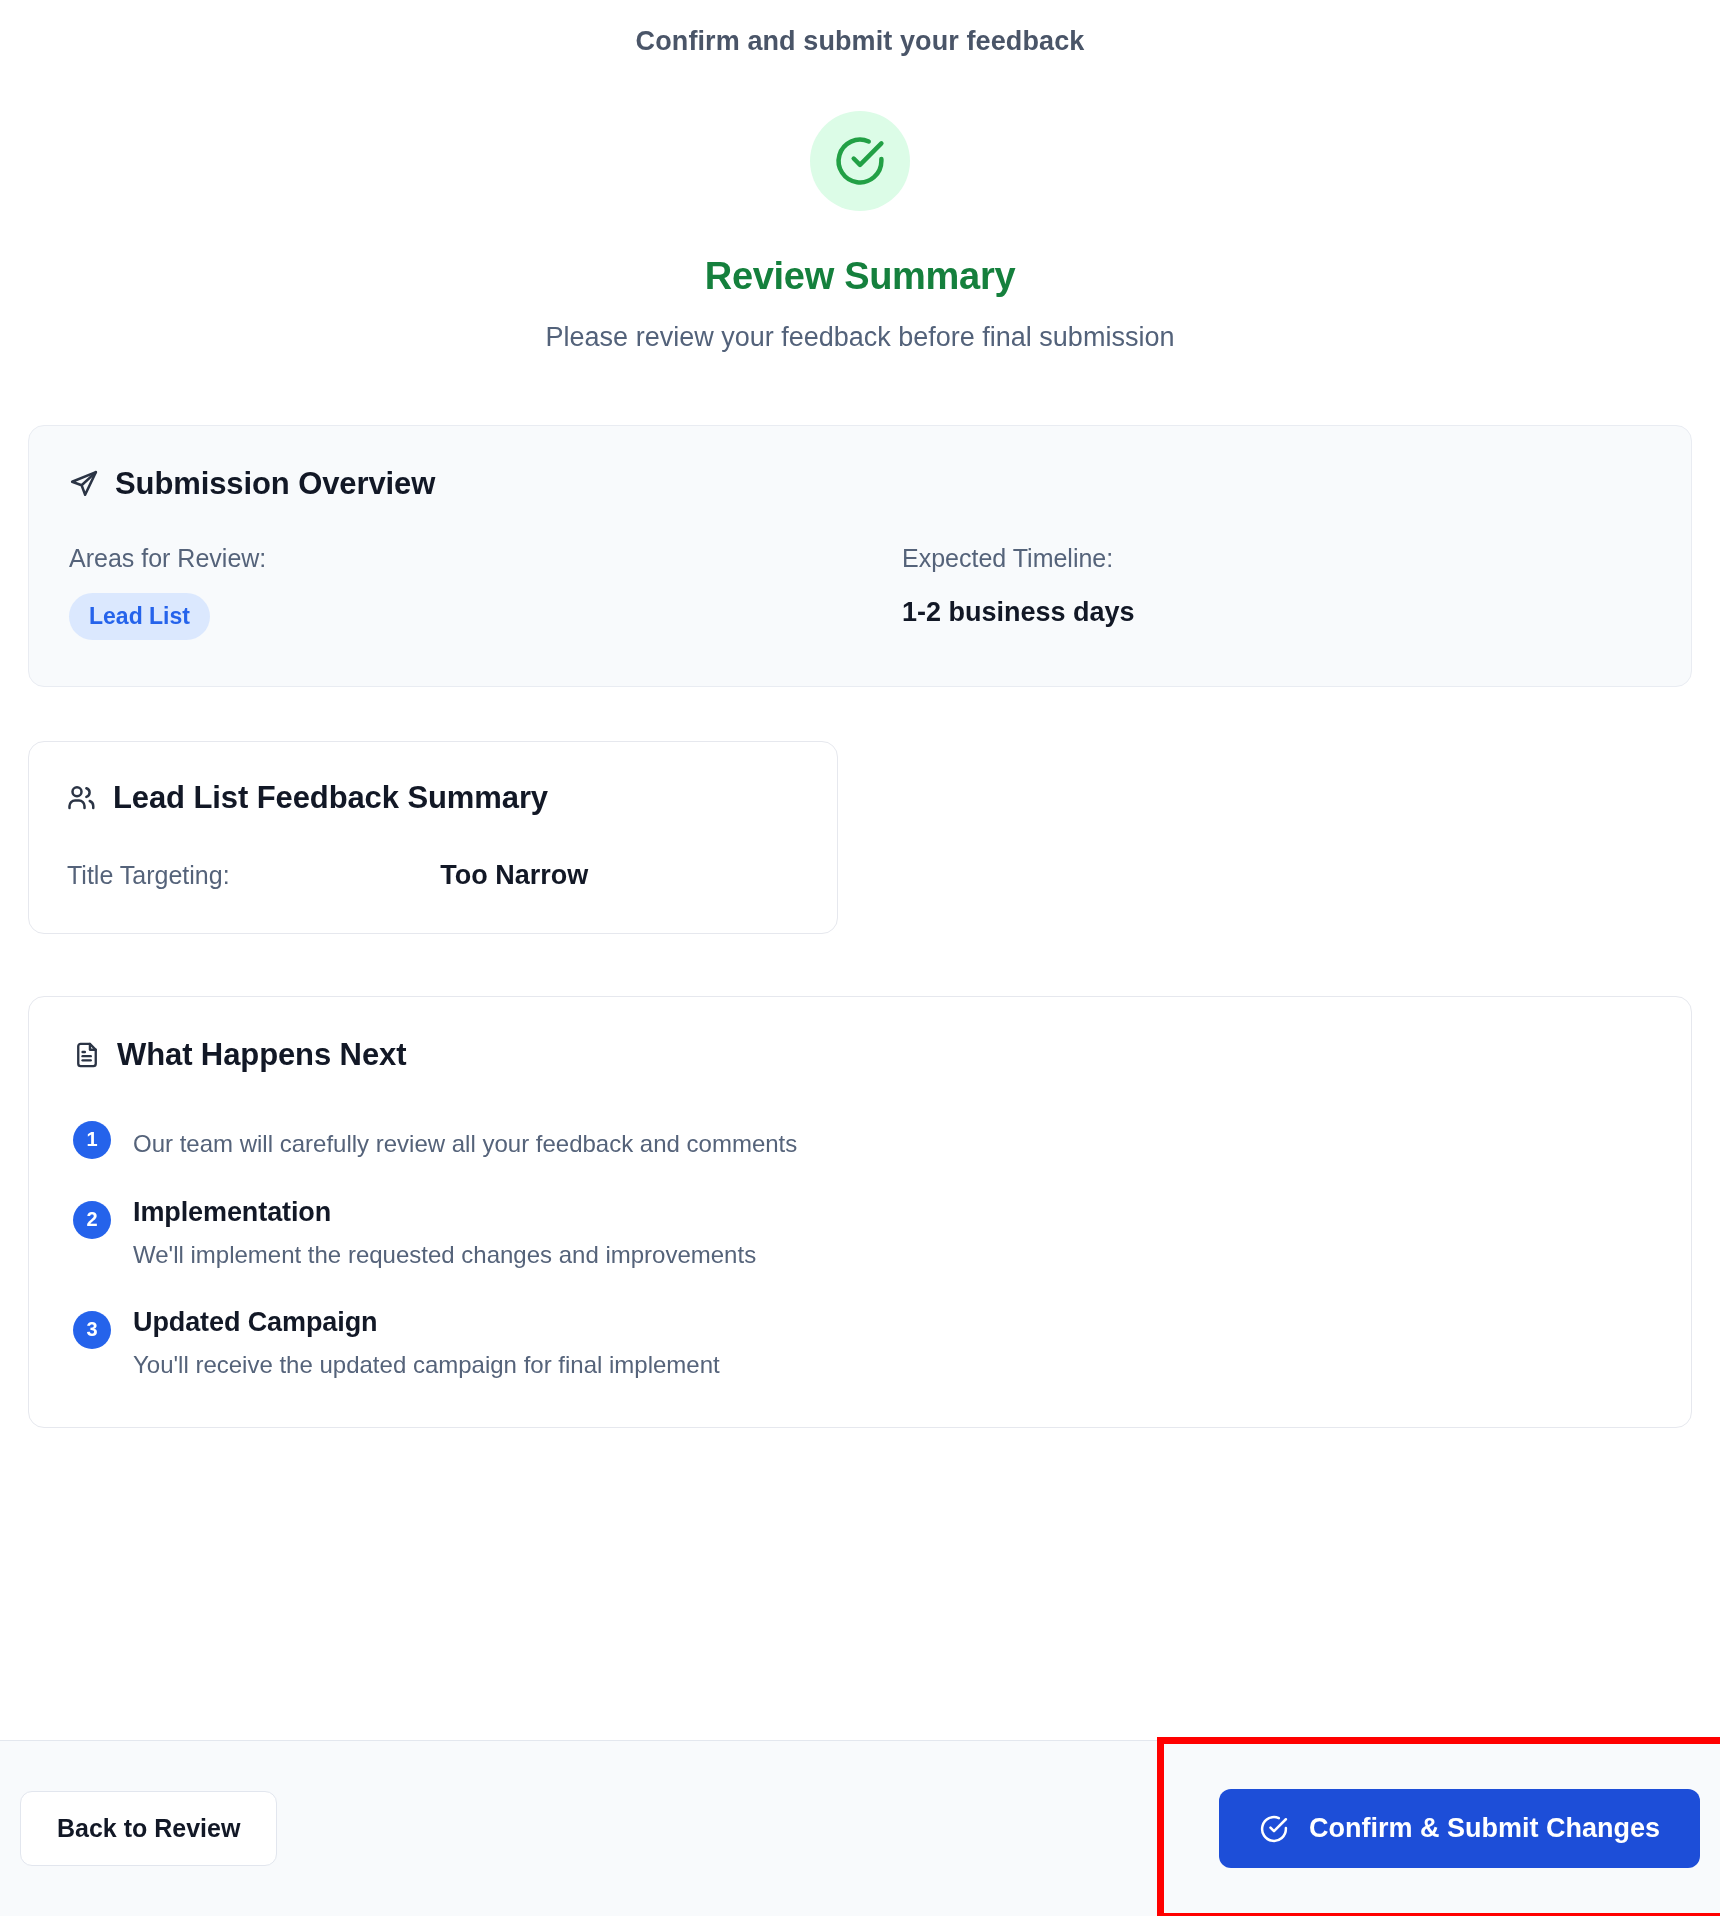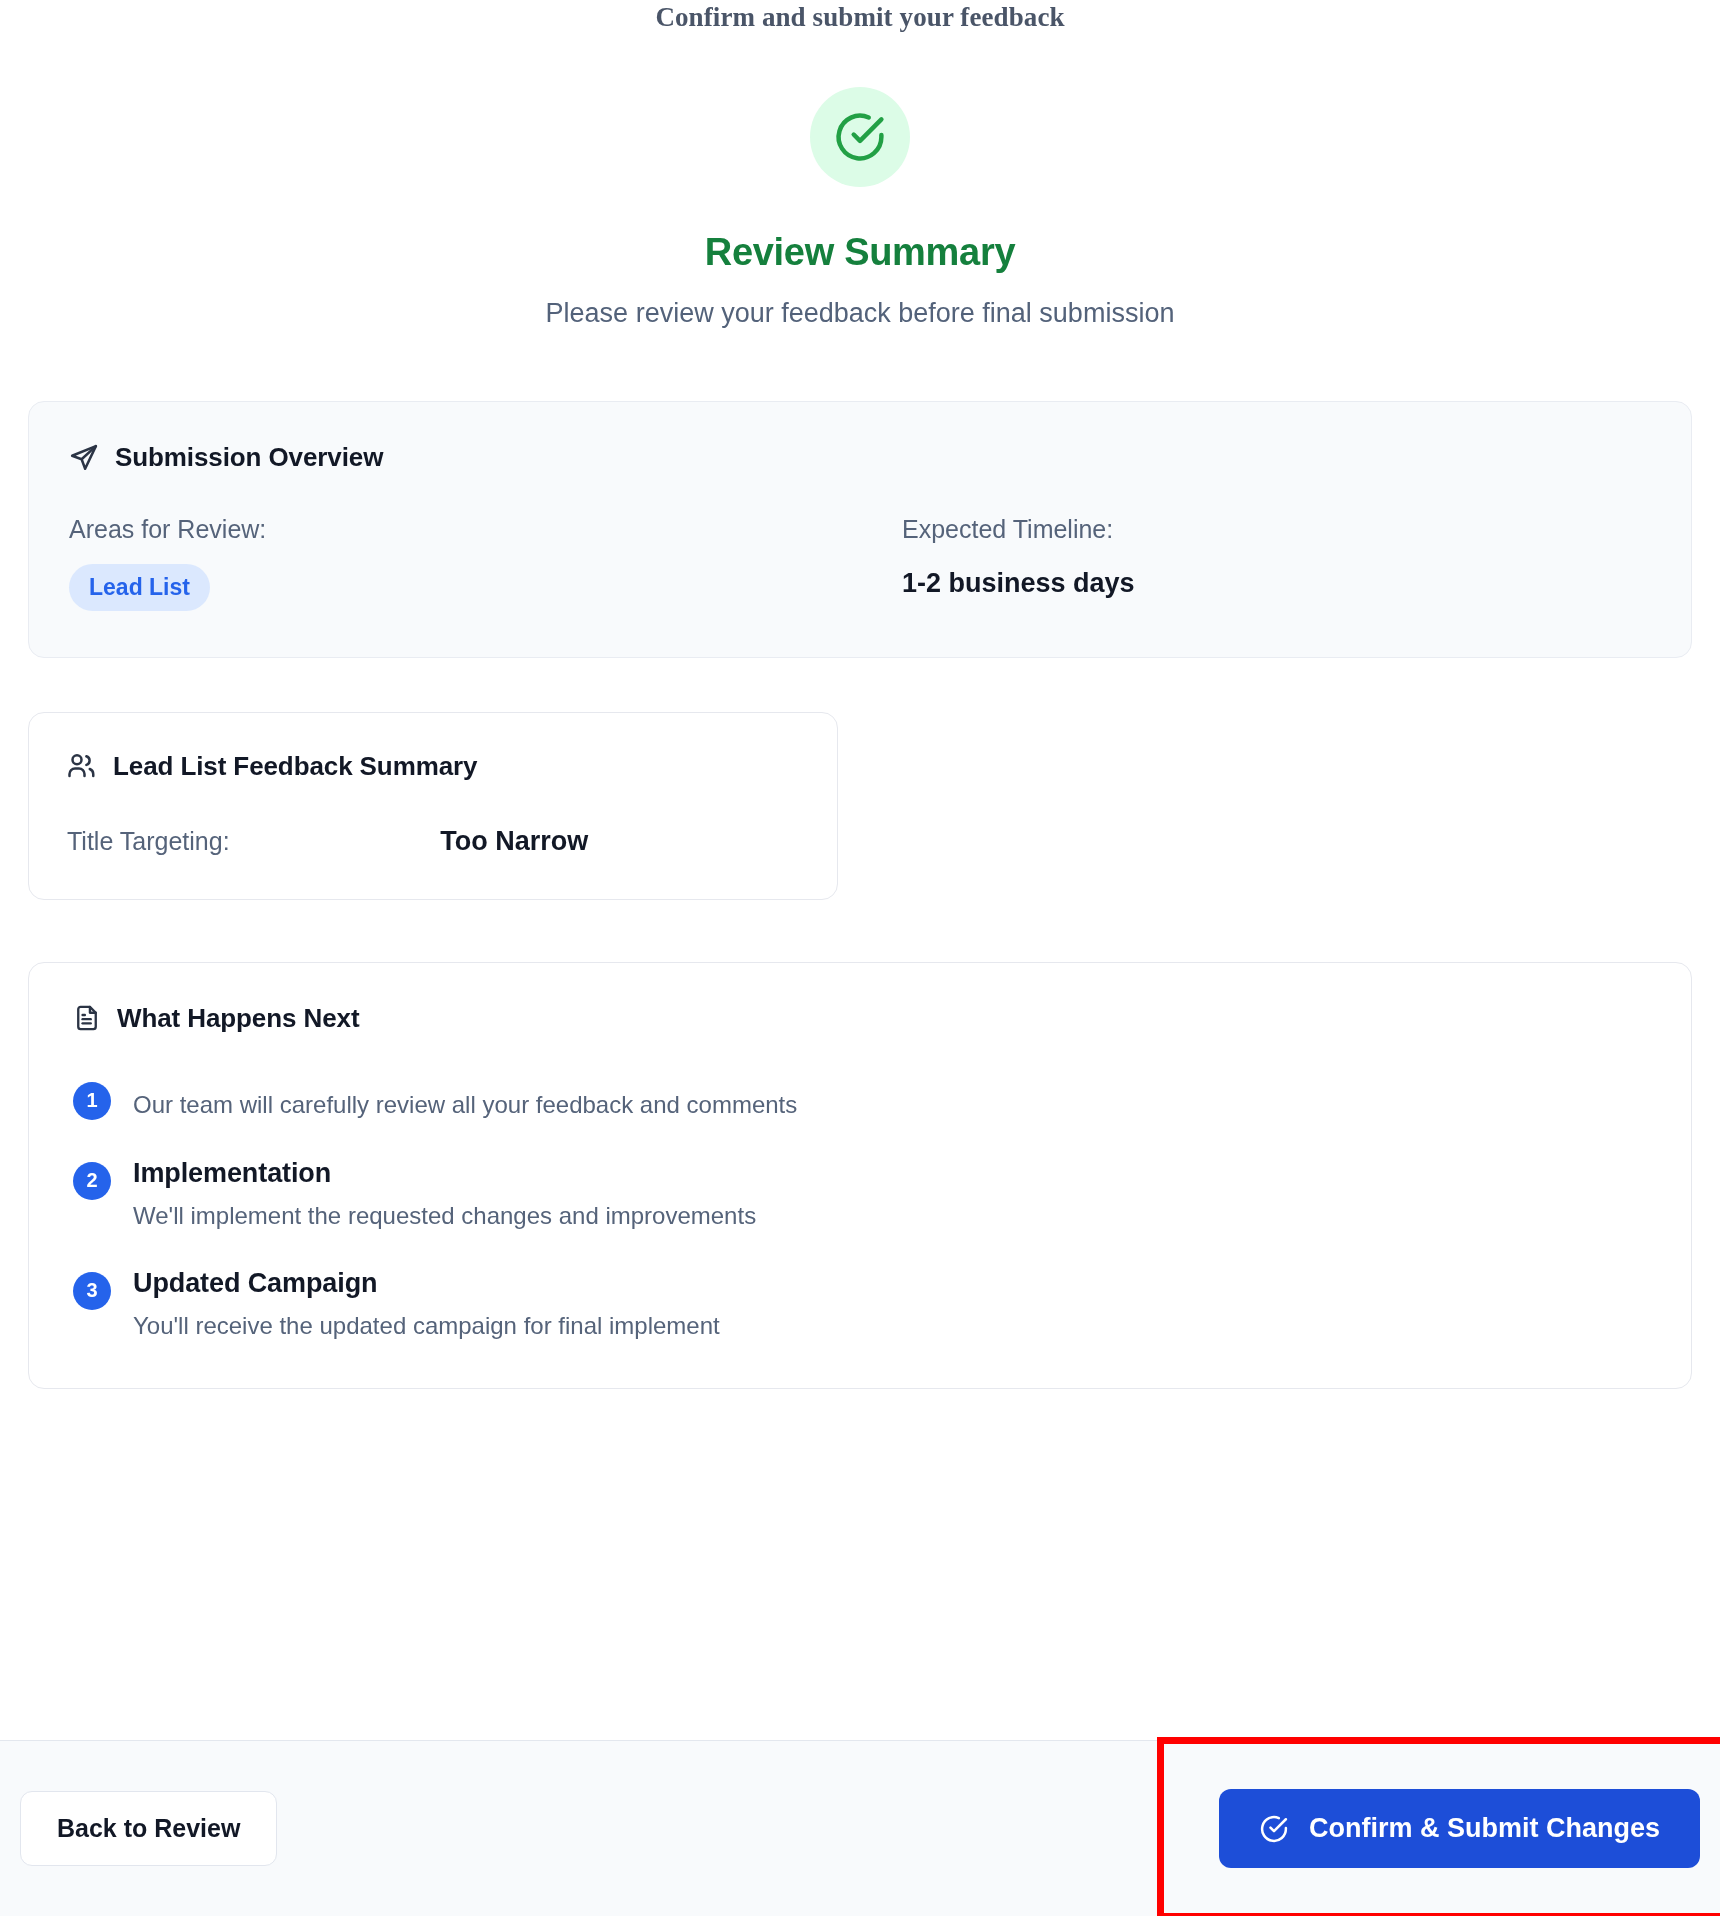--- a/index.html
+++ b/index.html
@@ -27,23 +27,22 @@
     flex: 1 1 auto;
     padding: 0;
     overflow: hidden;
   }
 
   .step-caption {
     text-align: center;
     font-size: 27px;
     font-weight: 700;
     color: #4a5568;
-    padding-top: 2px;
+    padding-top: 26px;
     letter-spacing: 0.1px;
-    font-family: Liberation Serif, serif;
   }
 
   
   .hero {
     text-align: center;
     padding-top: 54px;
   }
 
   .hero-badge {
     width: 100px;
@@ -85,21 +84,21 @@
     padding: 40px 40px 46px 40px;
   }
 
   .card-head {
     display: flex;
     align-items: center;
     gap: 16px;
   }
 
   .card-head-title {
-    font-size: 26px;
+    font-size: 31px;
     font-weight: 700;
     color: #121826;
     letter-spacing: -0.1px;
   }
 
   .overview-grid {
     display: flex;
     margin-top: 42px;
   }
 

